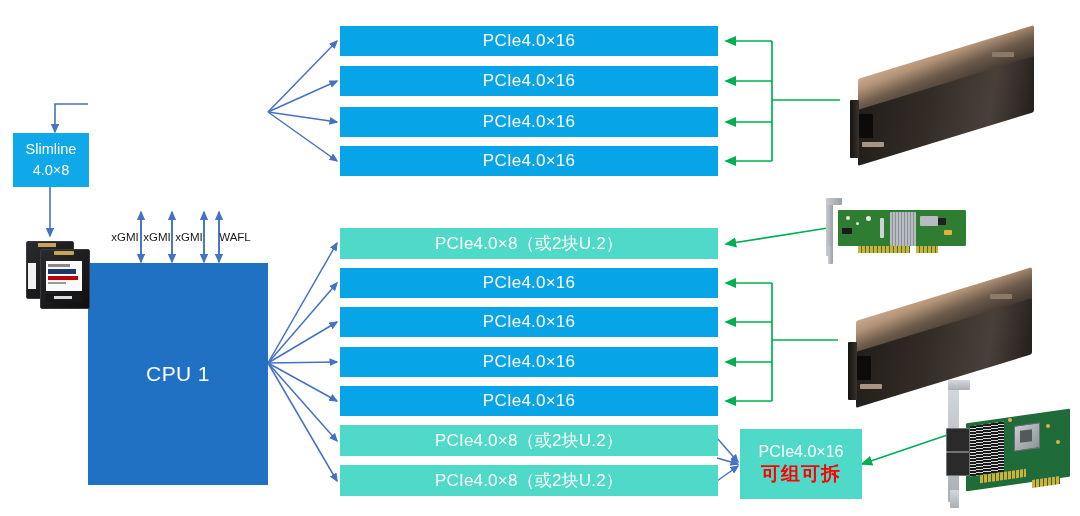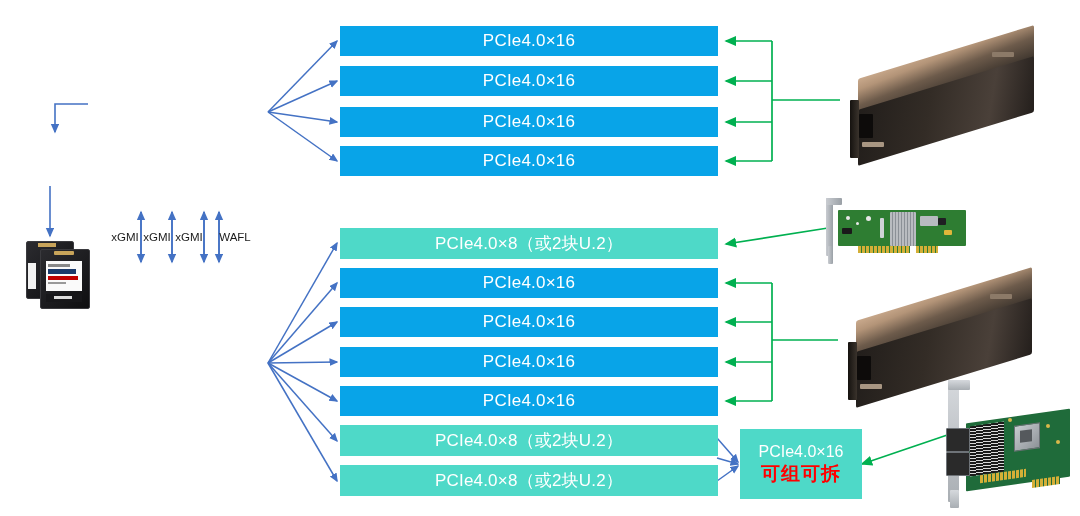--- a/index.html
+++ b/index.html
@@ -235,21 +235,28 @@
       <path d="M772,362 L726,362" marker-end="url(#ah-green)"></path>
       <path d="M772,401 L726,401" marker-end="url(#ah-green)"></path>
     </g>
 
     <g stroke="#00B050" stroke-width="1.7" fill="none">
       <path d="M962,430 L862,464" marker-end="url(#ah-green)"></path>
     </g>
   </svg>
 
 
-
+  <div class="abs cpu" style="left:88px;top:263px;width:180px;height:222px;">
+    <span>CPU 1</span>
+  </div>
+
+  <div class="abs slimline" style="left:13px;top:133px;width:76px;height:54px;">
+    <span>Slimline</span>
+    <span>4.0×8</span>
+  </div>
 
   <div class="abs ic-label" style="left:108px;top:231px;width:34px;">
     <span>xGMI</span>
   </div>
   <div class="abs ic-label" style="left:140px;top:231px;width:34px;">
     <span>xGMI</span>
   </div>
   <div class="abs ic-label" style="left:172px;top:231px;width:34px;">
     <span>xGMI</span>
   </div>

